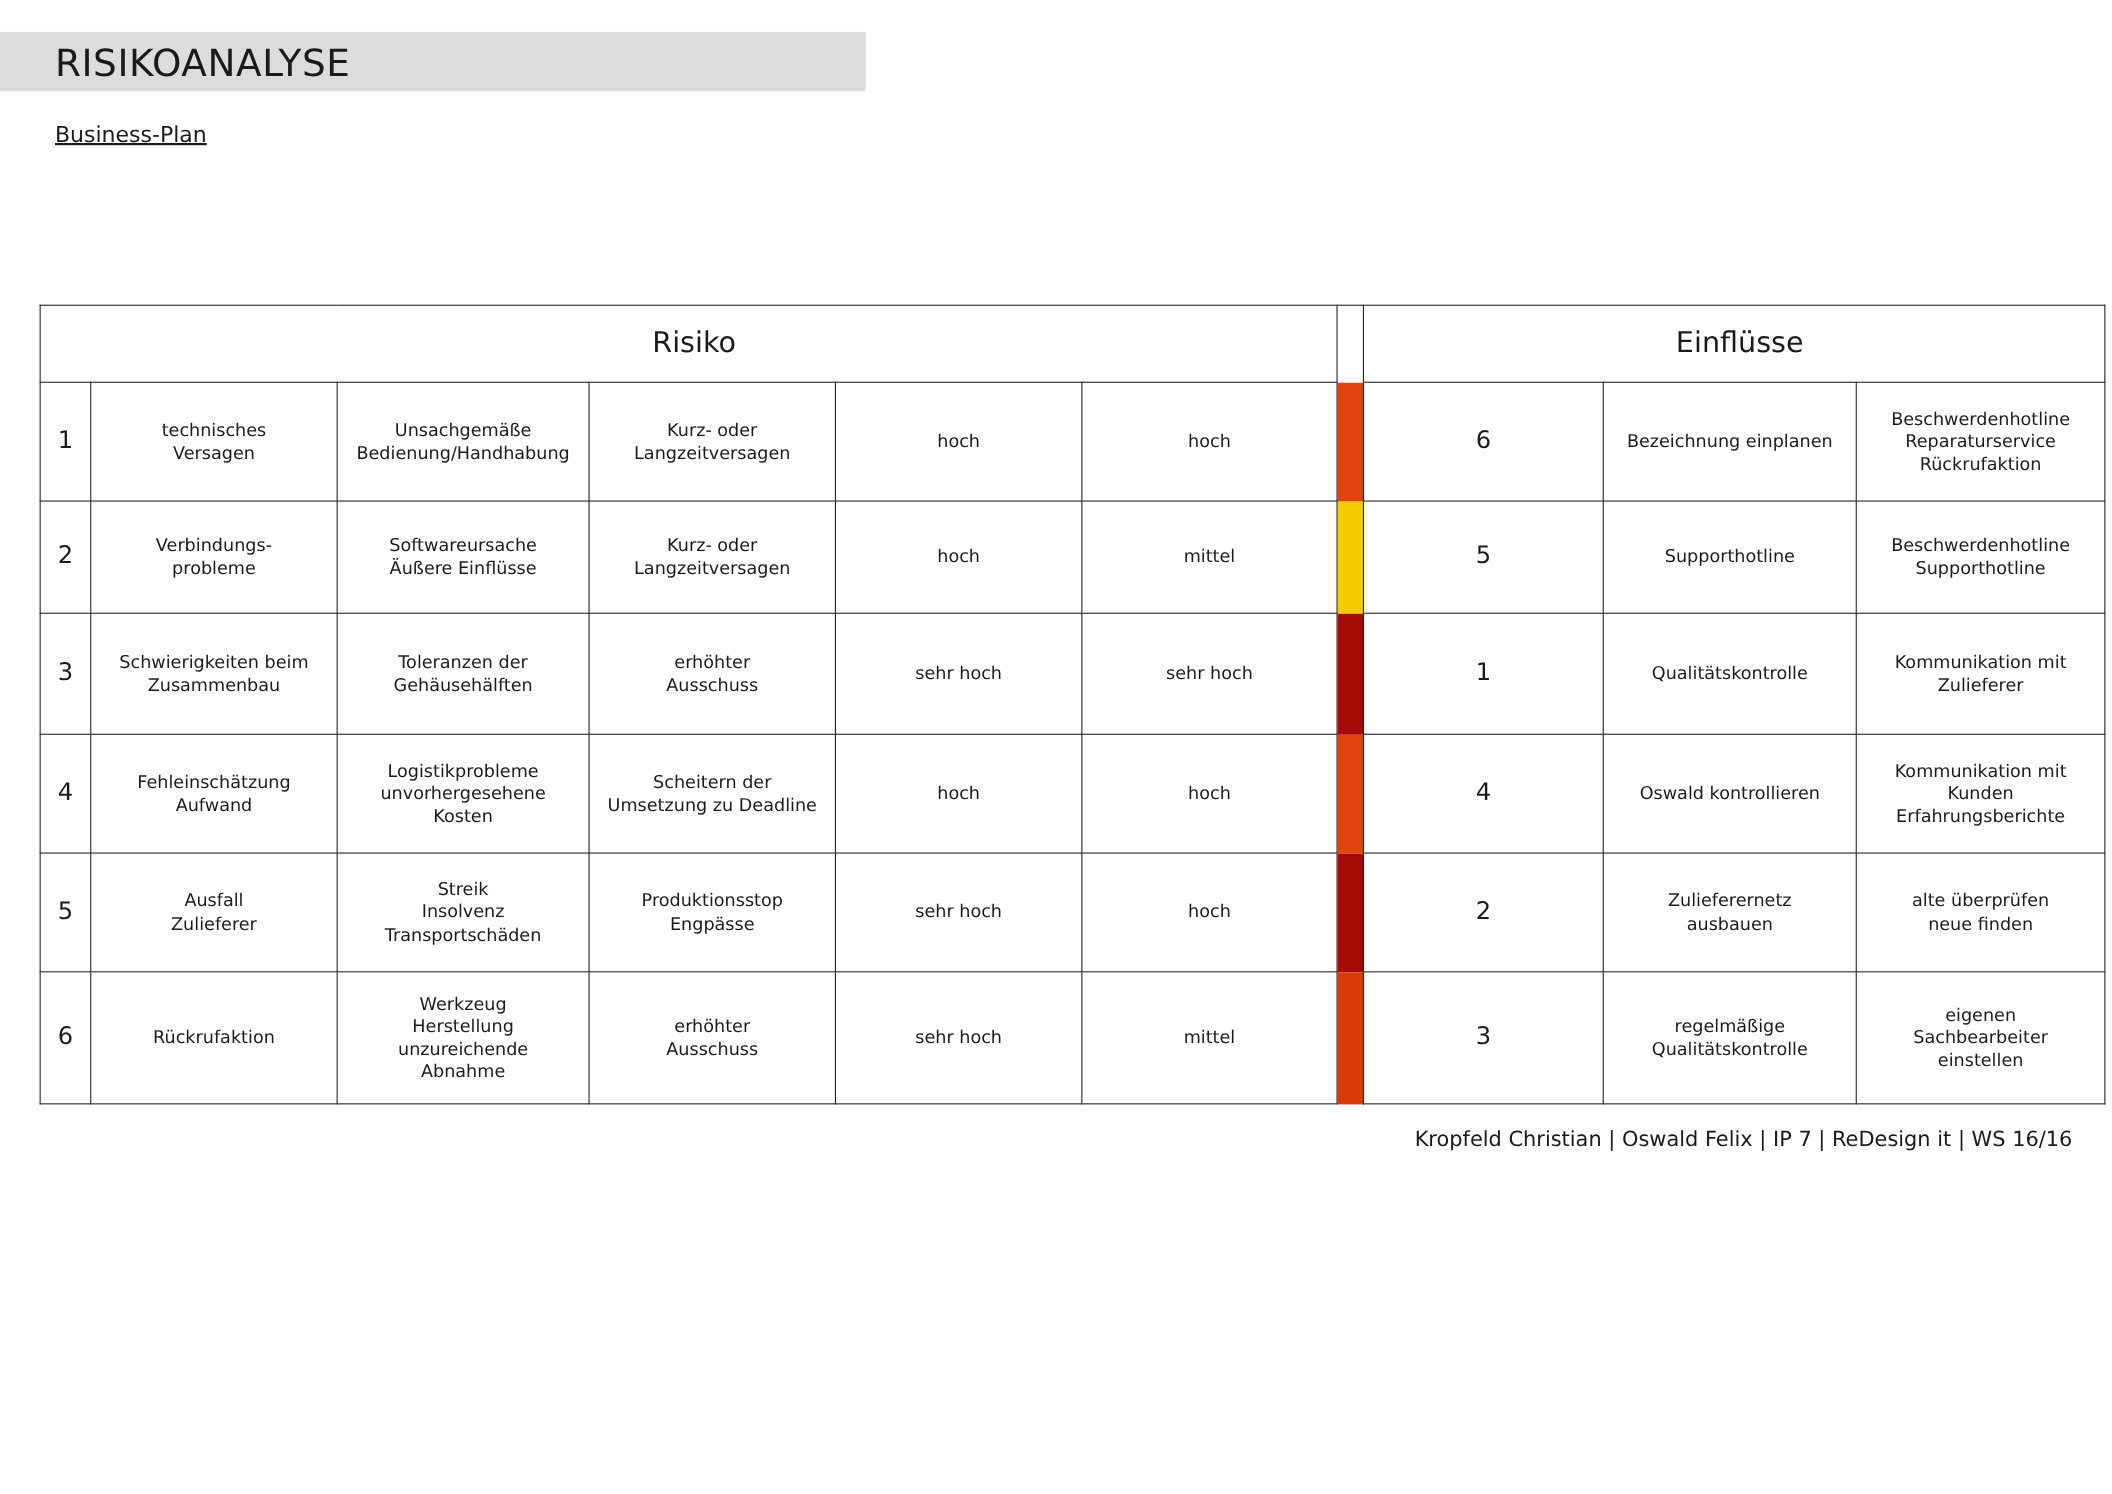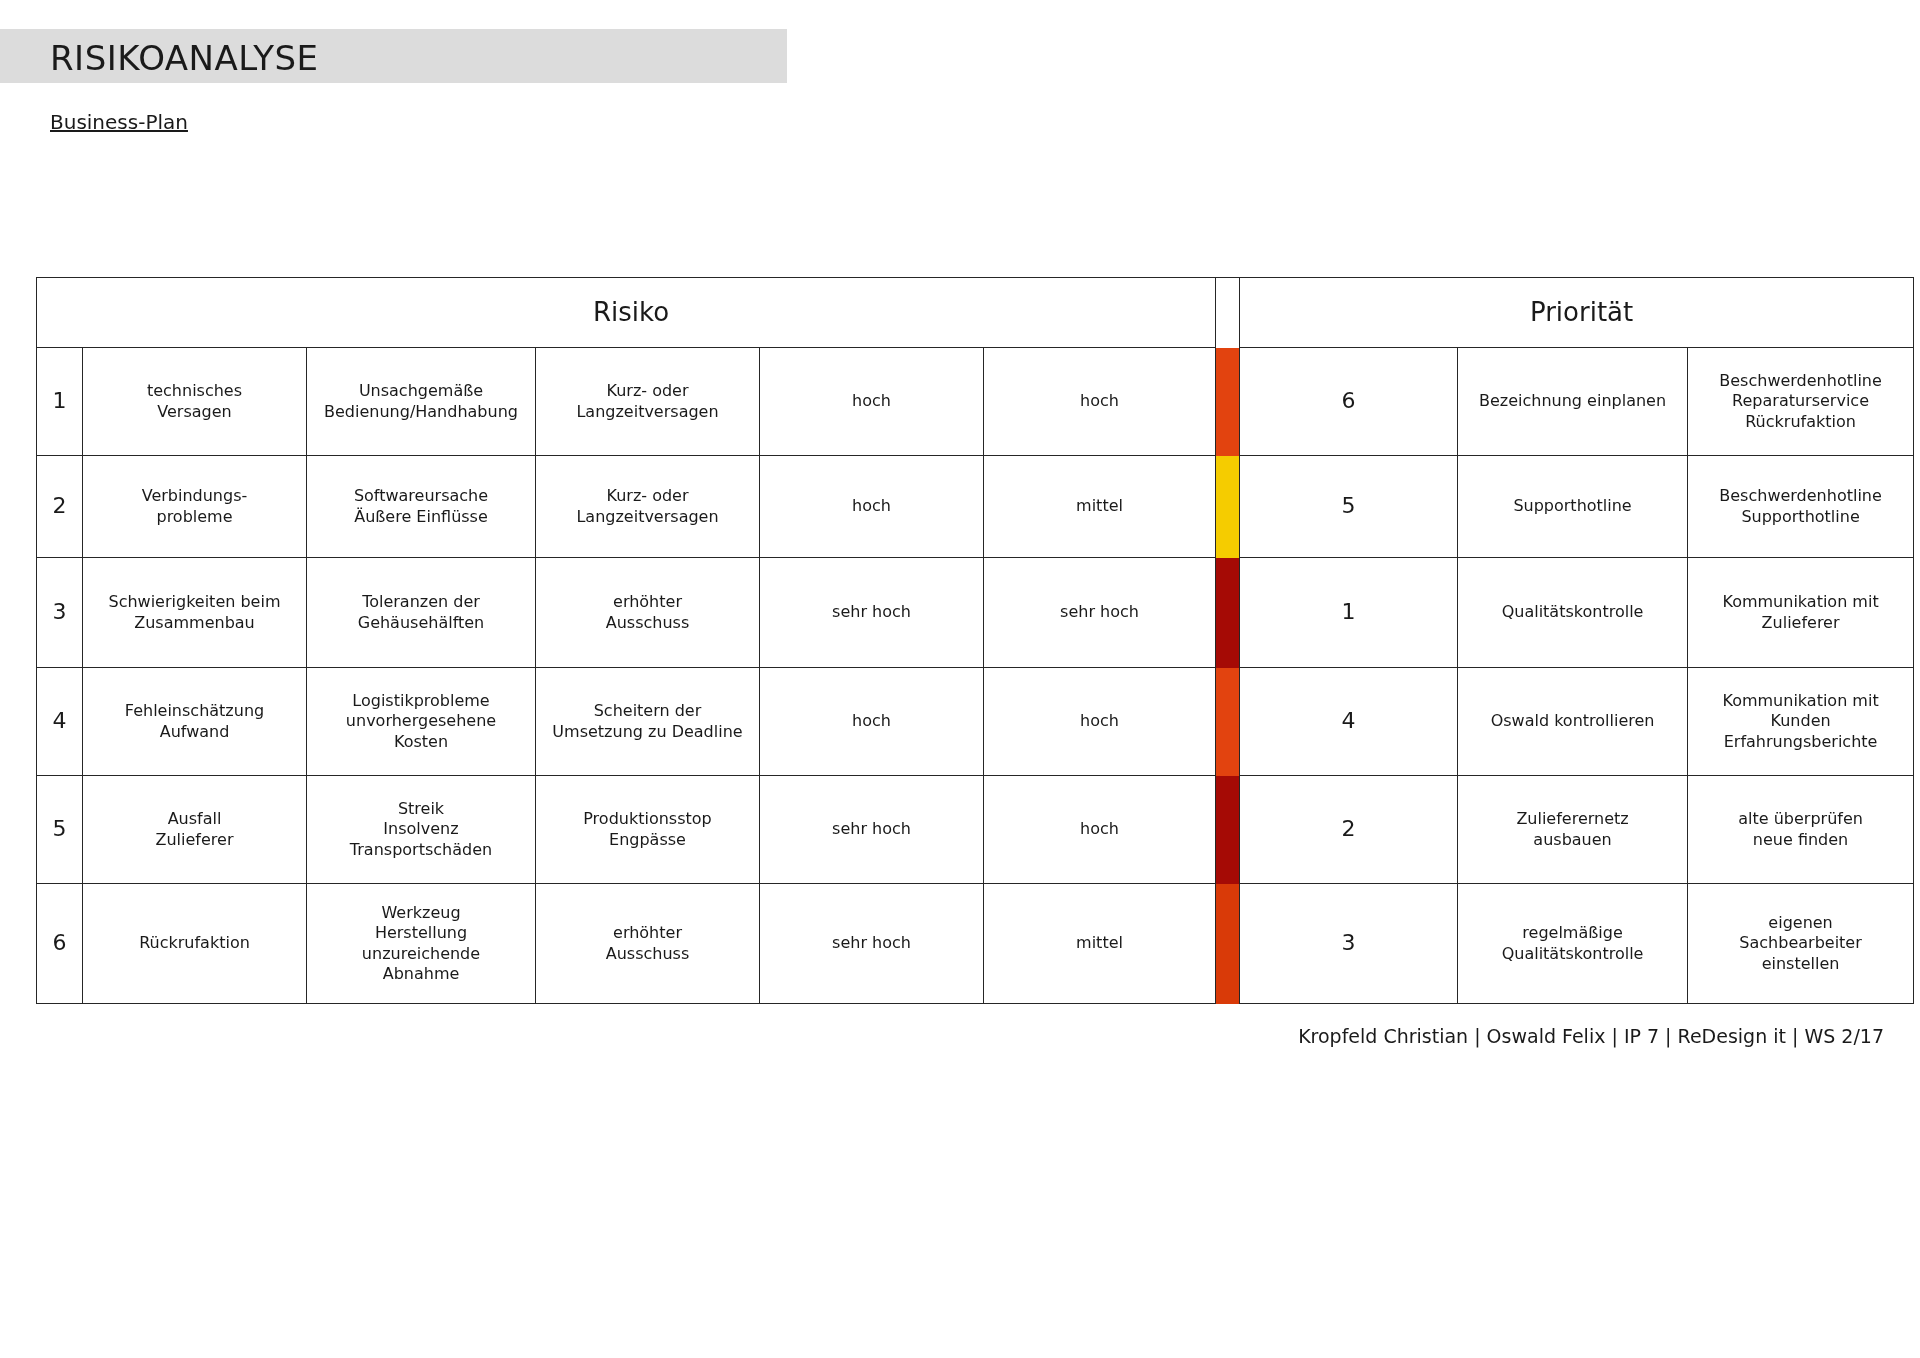--- a/index.html
+++ b/index.html
@@ -165,21 +165,21 @@
           <col class="c-wah">
           <col class="c-strip">
         <col class="c-prio">
           <col class="c-besch">
           <col class="c-kon2">
       </colgroup>
       <thead>
         <tr>
           <td class="grp" colspan="6">Risiko</td>
           <td class="strip-head"></td>
-          <td class="grp" colspan="3">Priorität</td>
+          <td class="grp" colspan="3">Einflüsse</td>
         </tr>
       </thead>
       <tbody id="risk-body">
           <tr style="height: 108px;">
             <td class="id-cell">1</td>
             <td class="cell">technisches<br>Versagen</td>
             <td class="cell">Unsachgemäße<br>Bedienung/Handhabung</td>
             <td class="cell">Kurz- oder<br>Langzeitversagen</td>
             <td class="cell">hoch</td>
             <td class="cell">hoch</td>
@@ -245,14 +245,14 @@
             <td class="cell">mittel</td>
             <td class="strip-col strip-bottom" style="background: rgb(217, 58, 8); border-left: 1px solid rgb(38, 38, 38); border-right: 1px solid rgb(38, 38, 38);"></td>
             <td class="prio-cell prio-top">3</td>
             <td class="cell">regelmäßige<br>Qualitätskontrolle</td>
             <td class="cell">eigenen<br>Sachbearbeiter<br>einstellen</td>
           </tr>
         </tbody>
     </table>
   </div>
 
-  <div class="footer">Kropfeld Christian | Oswald Felix | IP 7 | ReDesign it | WS 2/17</div>
+  <div class="footer">Kropfeld Christian | Oswald Felix | IP 7 | ReDesign it | WS 16/16</div>
 </div>
 
 </body></html>

